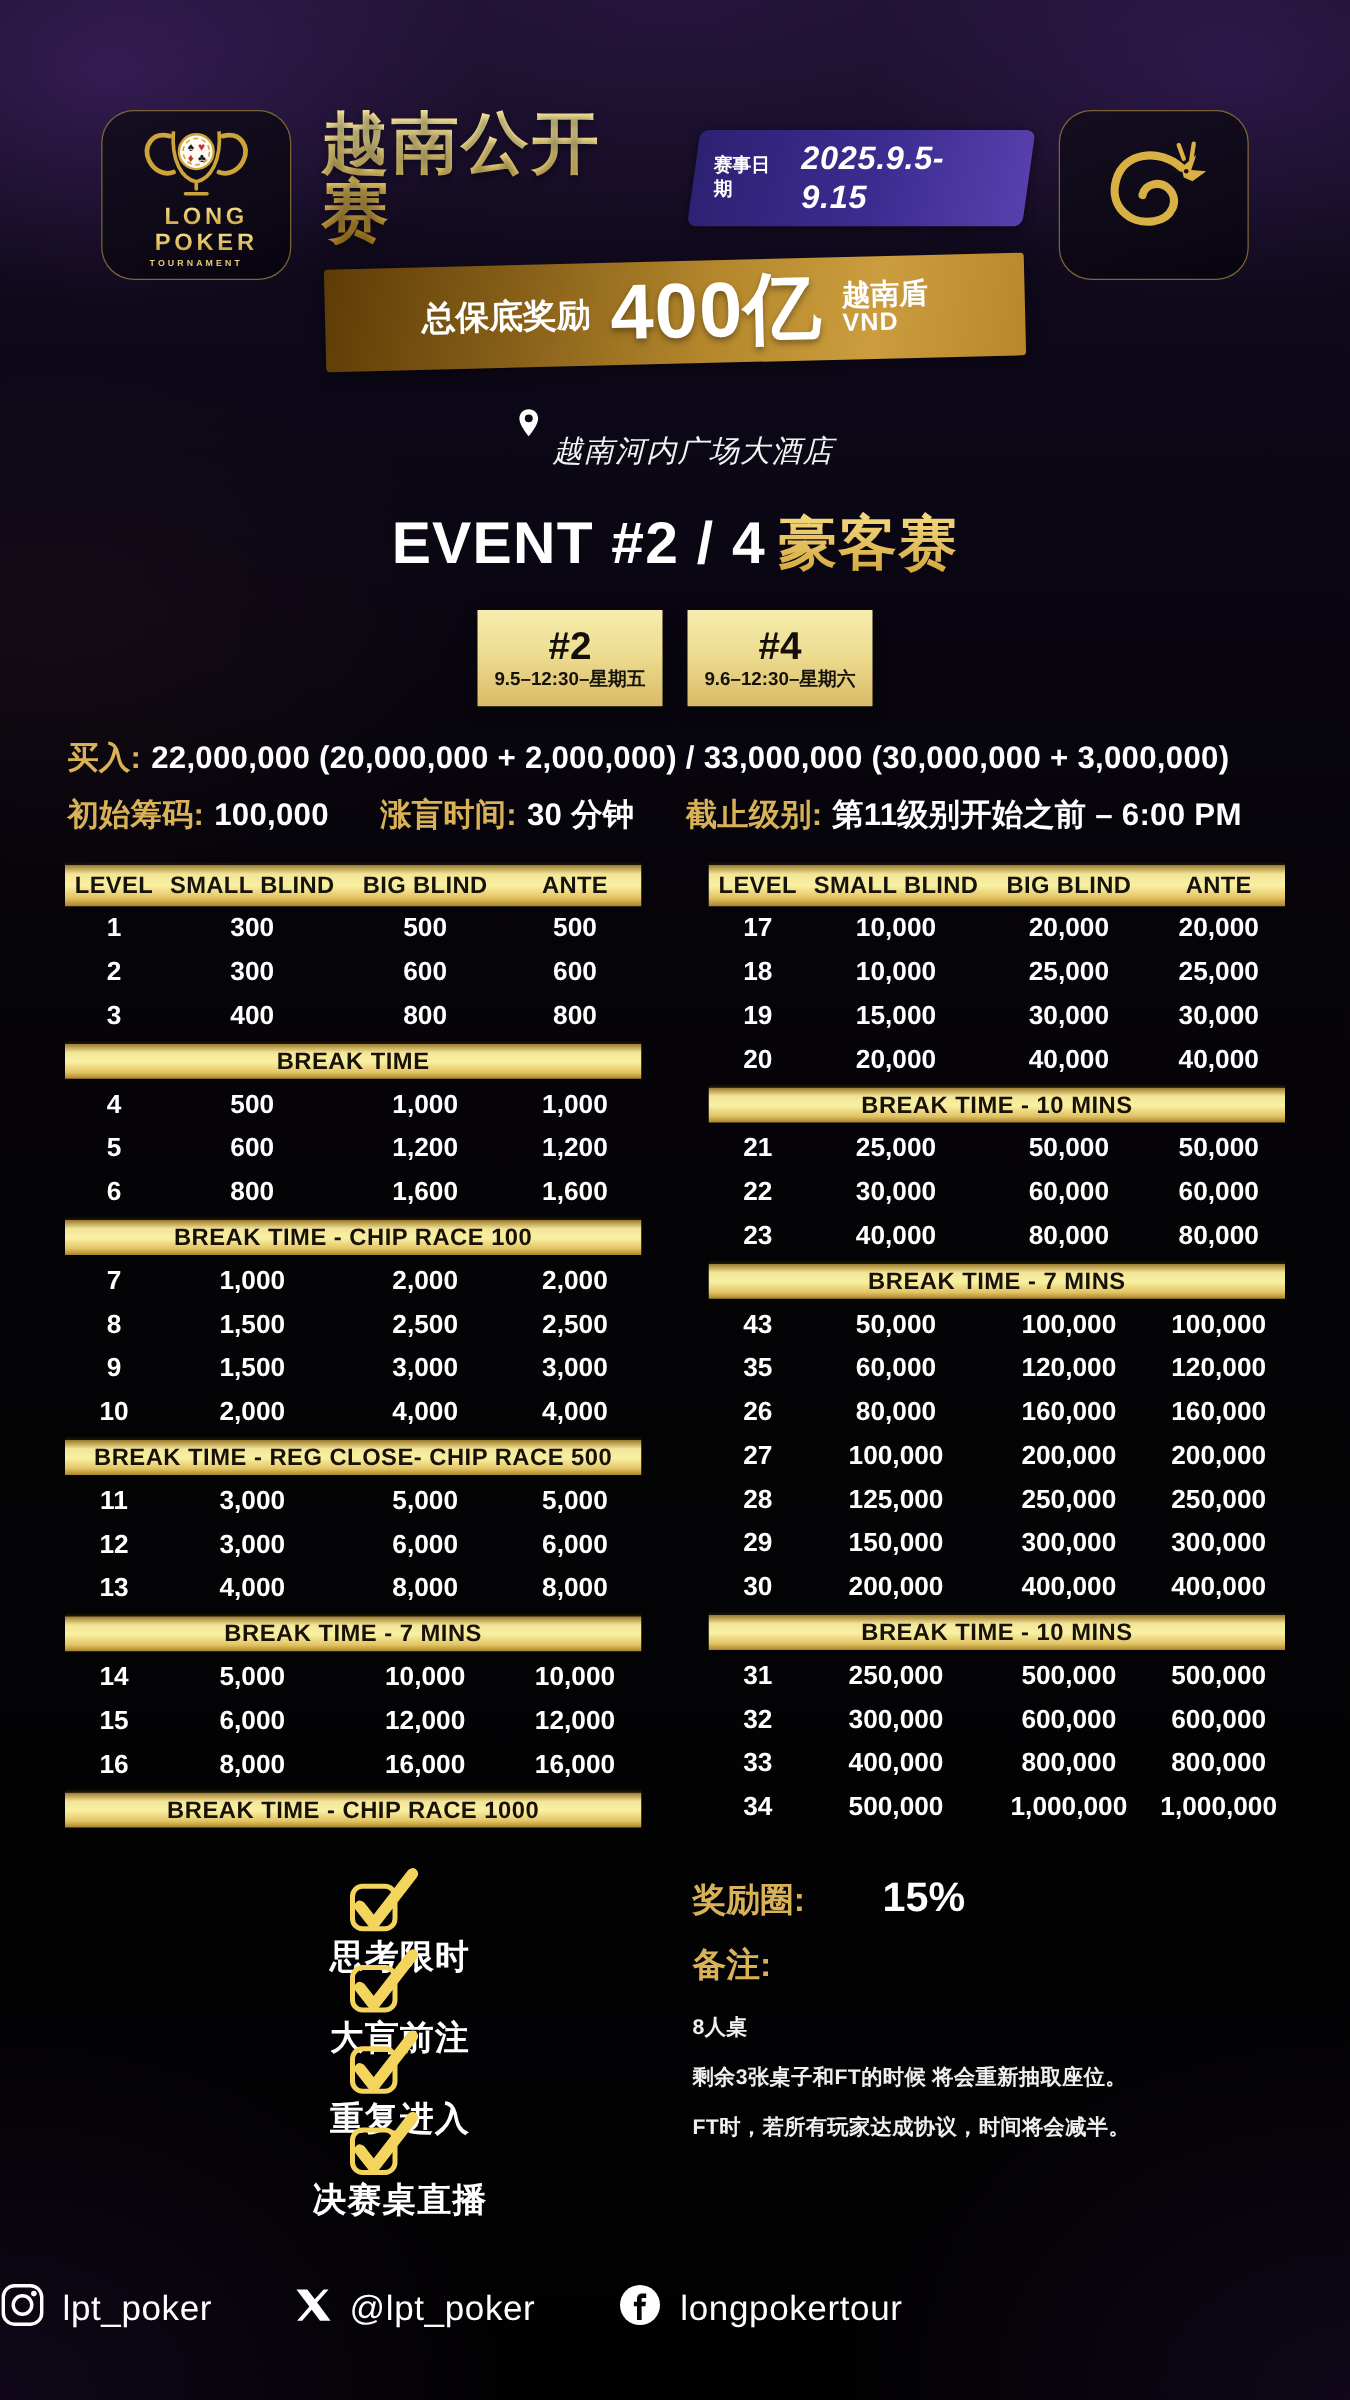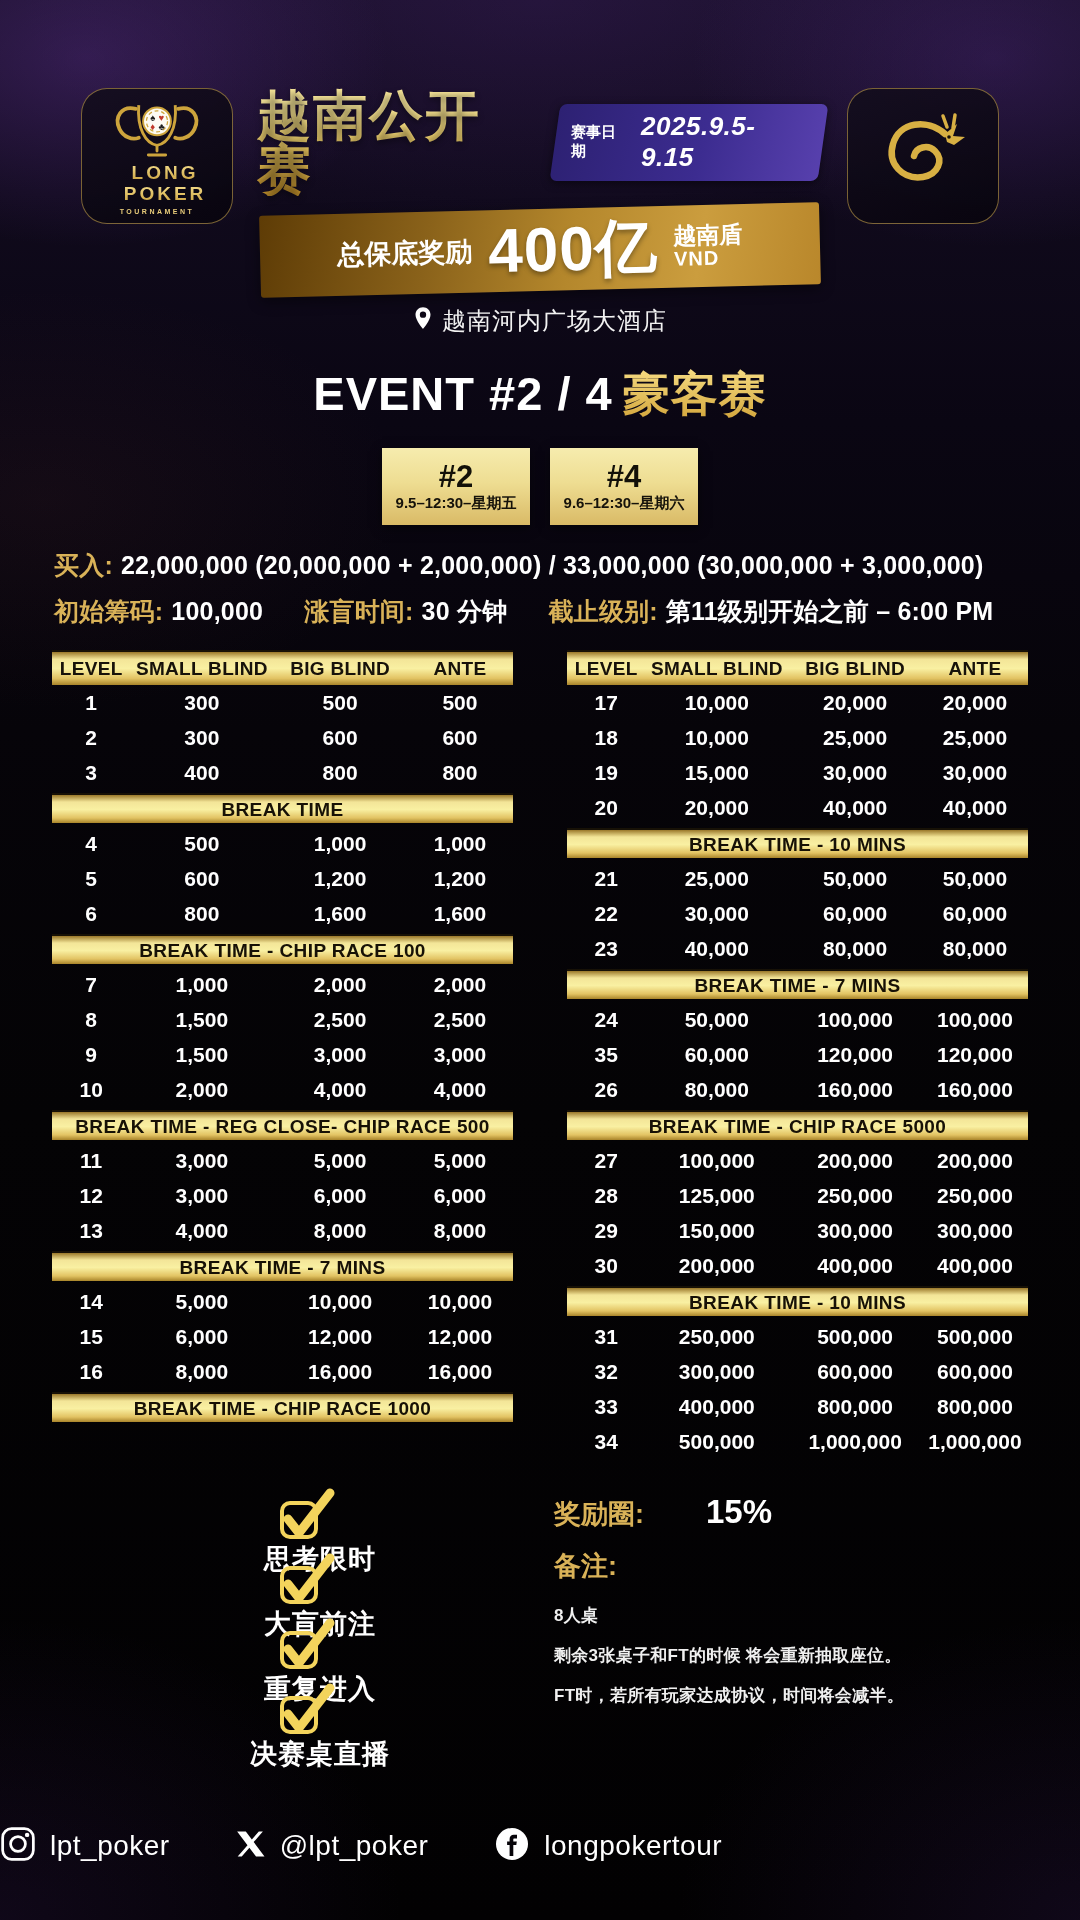--- a/index.html
+++ b/index.html
@@ -50,21 +50,21 @@
     background:linear-gradient(100deg,#5e3c06 0%, #8a621a 30%, #b4872c 55%, #cb9d3e 78%, #b9872b 100%);
     display:flex; align-items:center; justify-content:center; gap:16px;
     box-shadow:0 4px 14px rgba(0,0,0,.45);
   }
   .banner-prefix{ font-size:27px; font-weight:800; color:#fff; }
   .banner-amount{ font-size:62px; font-weight:900; color:#fff; letter-spacing:1px; line-height:.95; text-shadow:0 3px 5px rgba(0,0,0,.35);}
   .banner-currency{ display:flex; flex-direction:column; align-items:flex-start; line-height:1.05;}
   .banner-currency b{ font-size:23px; font-weight:800; color:#fff;}
   .banner-currency i{ font-size:20px; font-weight:800; color:#fff; font-style:normal; letter-spacing:1px;}
   .venue{ margin-top:14px; display:flex; align-items:center; gap:9px; }
-  .venue-text{ font-size:24px; color:#f2f2f2; letter-spacing:1px;}
+  .venue-text{ font-size:24px; font-style:italic; color:#f2f2f2; letter-spacing:1px;margin-top:40px;}
   
   .event-title{ margin-top:26px; text-align:center; font-size:47px; font-weight:900; letter-spacing:1px;}
   .event-title .gold{ background:linear-gradient(180deg,#f7dd84,#d3a63c); -webkit-background-clip:text; background-clip:text; color:transparent; margin-left:10px;}
   .badges{ margin-top:22px; display:flex; justify-content:center; gap:20px; }
   .badge{
     width:148px; height:77px; display:flex; flex-direction:column; align-items:center; justify-content:center; gap:2px;
     background:linear-gradient(180deg,#f6ecae 0%, #eedd92 45%, #d9ba66 100%);
     box-shadow:0 3px 10px rgba(0,0,0,.5);
   }
   .badge-number{ font-size:31px; font-weight:900; color:#121008; line-height:1;}
@@ -360,38 +360,37 @@
             <span>60,000</span>
           </div>
           <div class="t-row">
             <span>23</span>
             <span>40,000</span>
             <span>80,000</span>
             <span>80,000</span>
           </div>
           <div class="break-bar">BREAK TIME - 7 MINS</div>
           <div class="t-row">
-            <span>24</span>
+            <span>43</span>
             <span>50,000</span>
             <span>100,000</span>
             <span>100,000</span>
           </div>
           <div class="t-row">
             <span>35</span>
             <span>60,000</span>
             <span>120,000</span>
             <span>120,000</span>
           </div>
           <div class="t-row">
             <span>26</span>
             <span>80,000</span>
             <span>160,000</span>
             <span>160,000</span>
           </div>
-          <div class="break-bar">BREAK TIME - CHIP RACE 5000</div>
           <div class="t-row">
             <span>27</span>
             <span>100,000</span>
             <span>200,000</span>
             <span>200,000</span>
           </div>
           <div class="t-row">
             <span>28</span>
             <span>125,000</span>
             <span>250,000</span>

